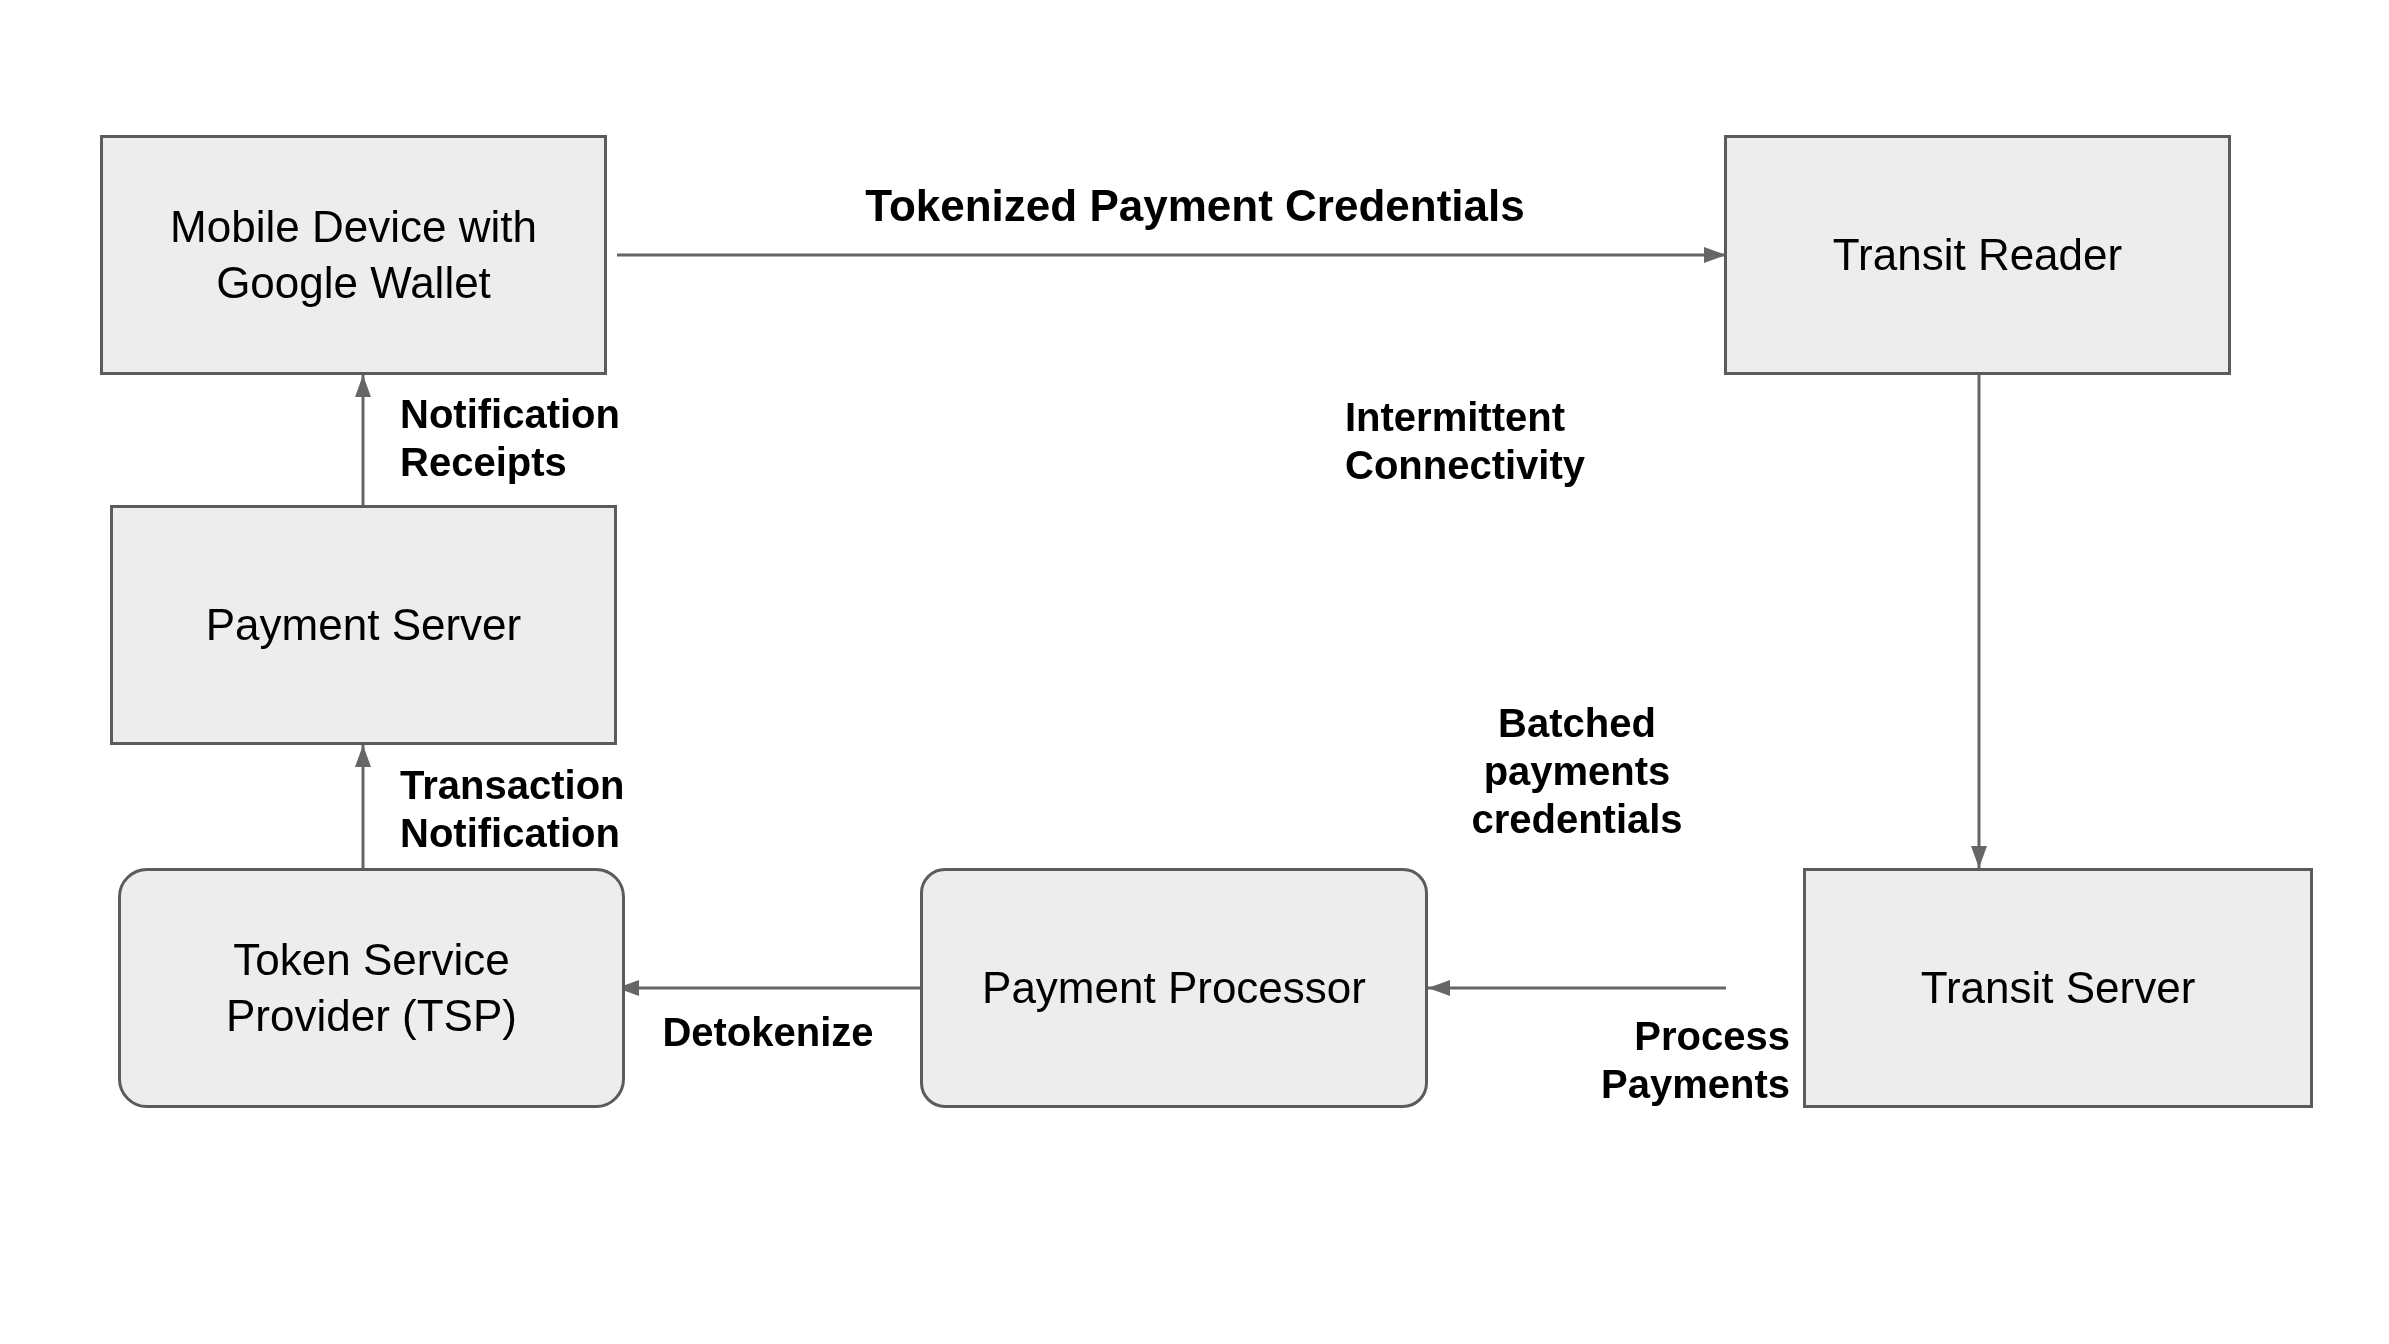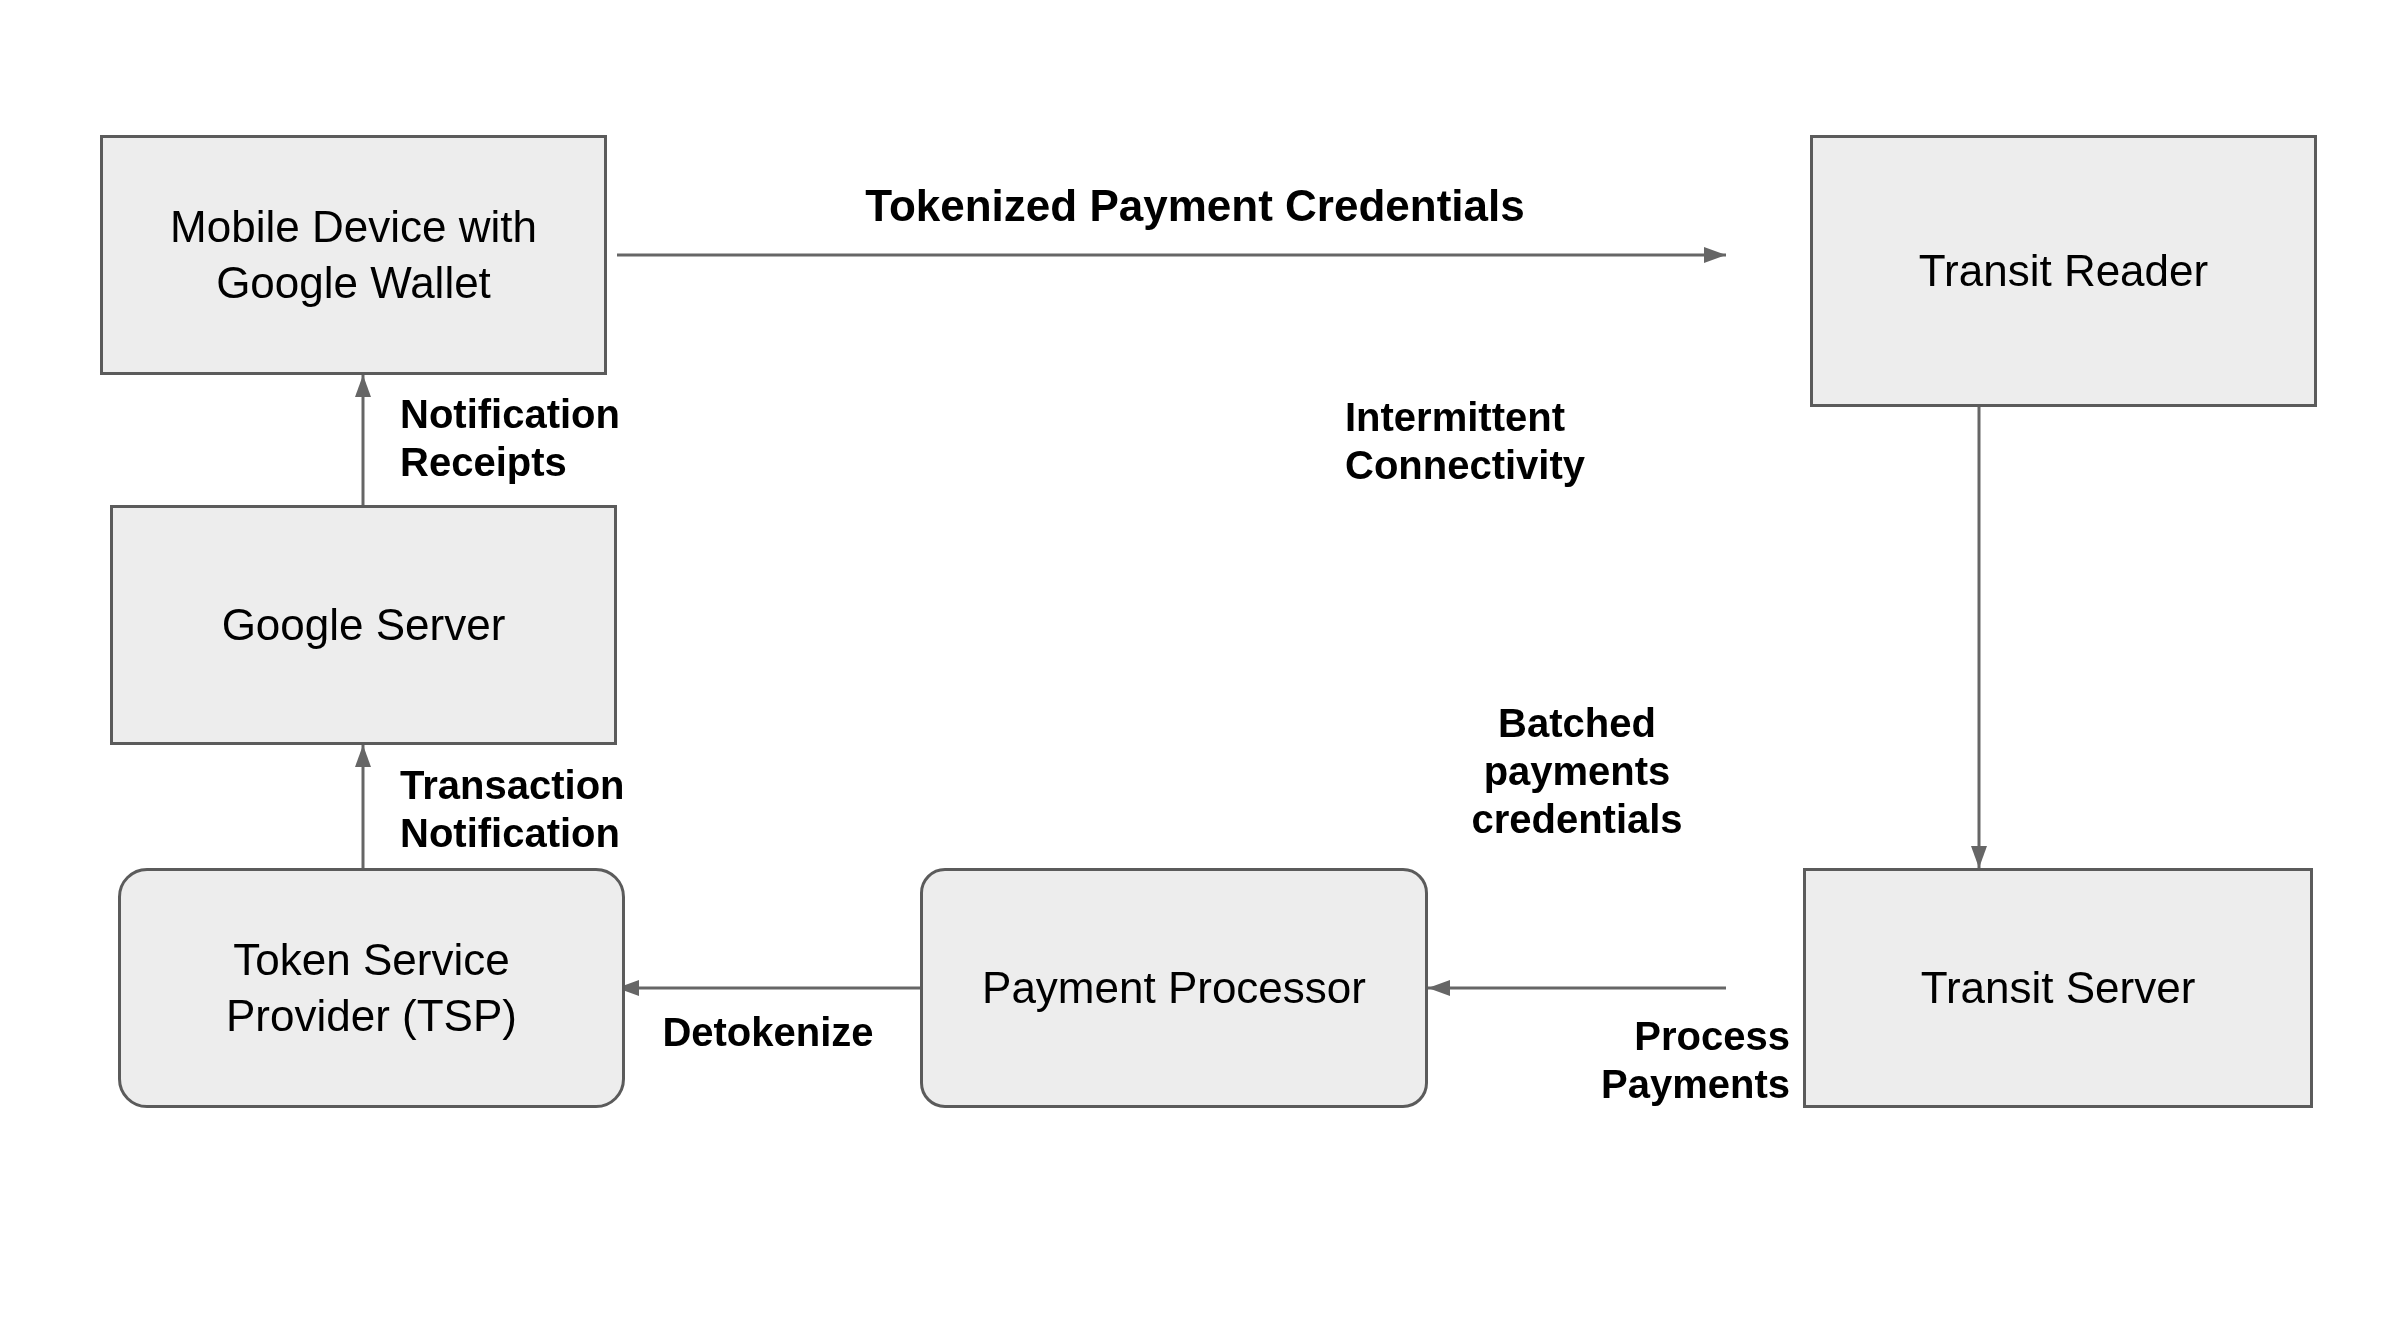--- a/index.html
+++ b/index.html
@@ -27,21 +27,21 @@
     display: flex;
     align-items: center;
     justify-content: center;
     text-align: center;
     font-size: 44px;
     line-height: 56px;
     white-space: pre-line;
     color: var(--text-color);
   }
   #node-mobile-device   { left: 100px;  top: 135px; width: 507px; height: 240px; }
-  #node-transit-reader  { left: 1810px; top: 135px; width: 507px; height: 272px; }
+  #node-transit-reader  { left: 1724px; top: 135px; width: 507px; height: 240px; }
   #node-google-server   { left: 110px;  top: 505px; width: 507px; height: 240px; }
   #node-tsp             { left: 118px;  top: 868px; width: 507px; height: 240px; border-radius: 29px; }
   #node-payment-processor { left: 920px; top: 868px; width: 508px; height: 240px; border-radius: 25px; }
   #node-transit-server  { left: 1803px; top: 868px; width: 510px; height: 240px; }
 
   .connector-layer {
     position: absolute;
     left: 0; top: 0;
     width: 2389px;
     height: 1344px;
@@ -86,21 +86,21 @@
   </svg>
 
   <div class="node" id="node-mobile-device">
     <span>Mobile Device with
 Google Wallet</span>
   </div>
   <div class="node" id="node-transit-reader">
     <span>Transit Reader</span>
   </div>
   <div class="node" id="node-google-server">
-    <span>Google Server</span>
+    <span>Payment Server</span>
   </div>
   <div class="node" id="node-tsp">
     <span>Token Service
 Provider (TSP)</span>
   </div>
   <div class="node" id="node-payment-processor">
     <span>Payment Processor</span>
   </div>
   <div class="node" id="node-transit-server">
     <span>Transit Server</span>

